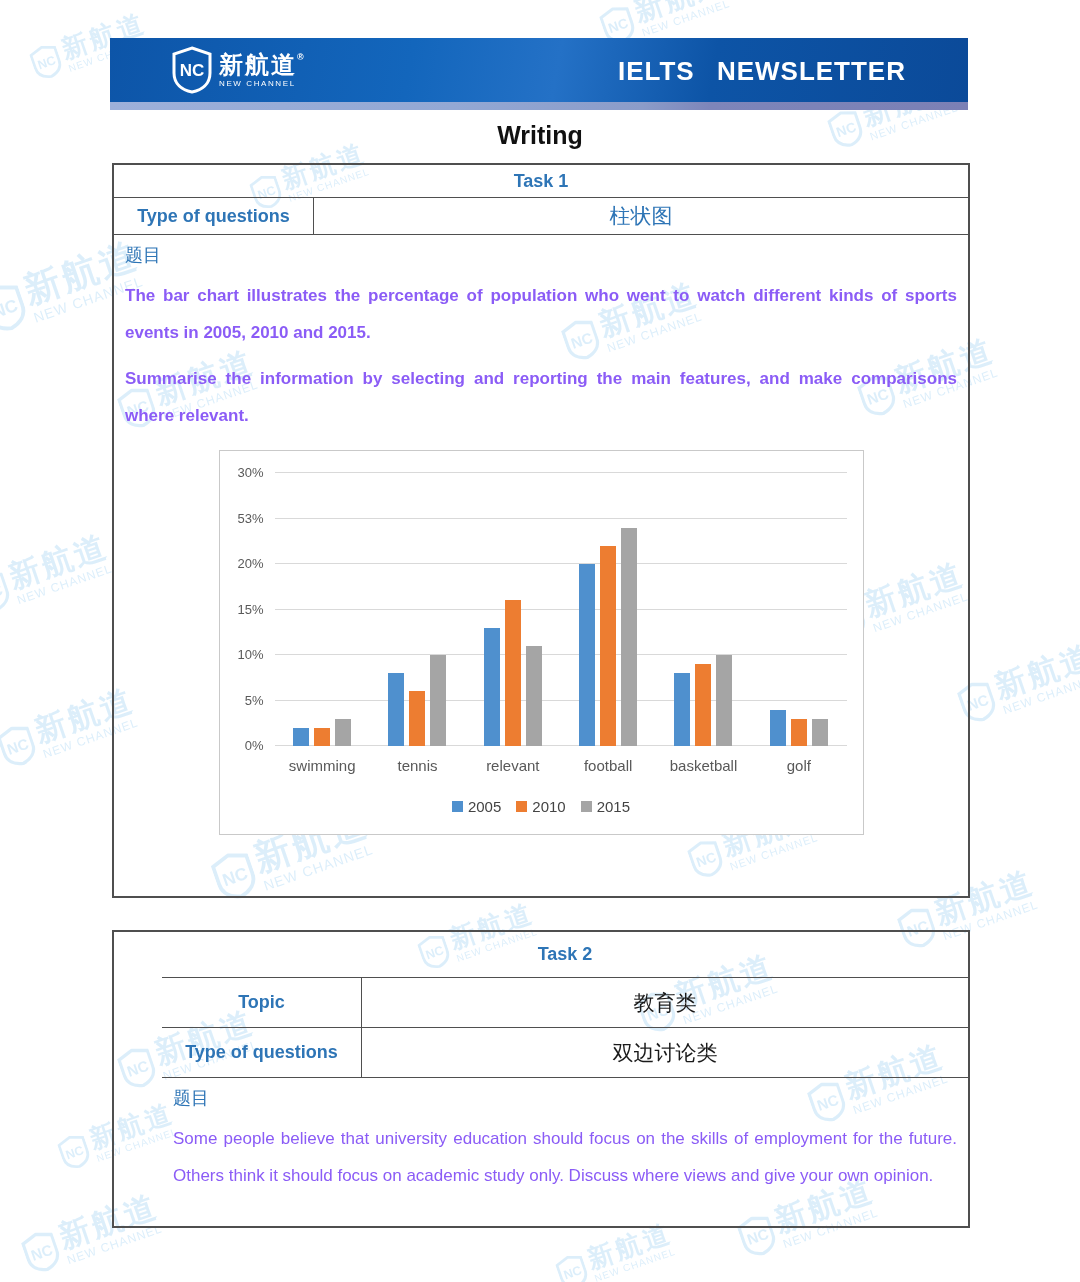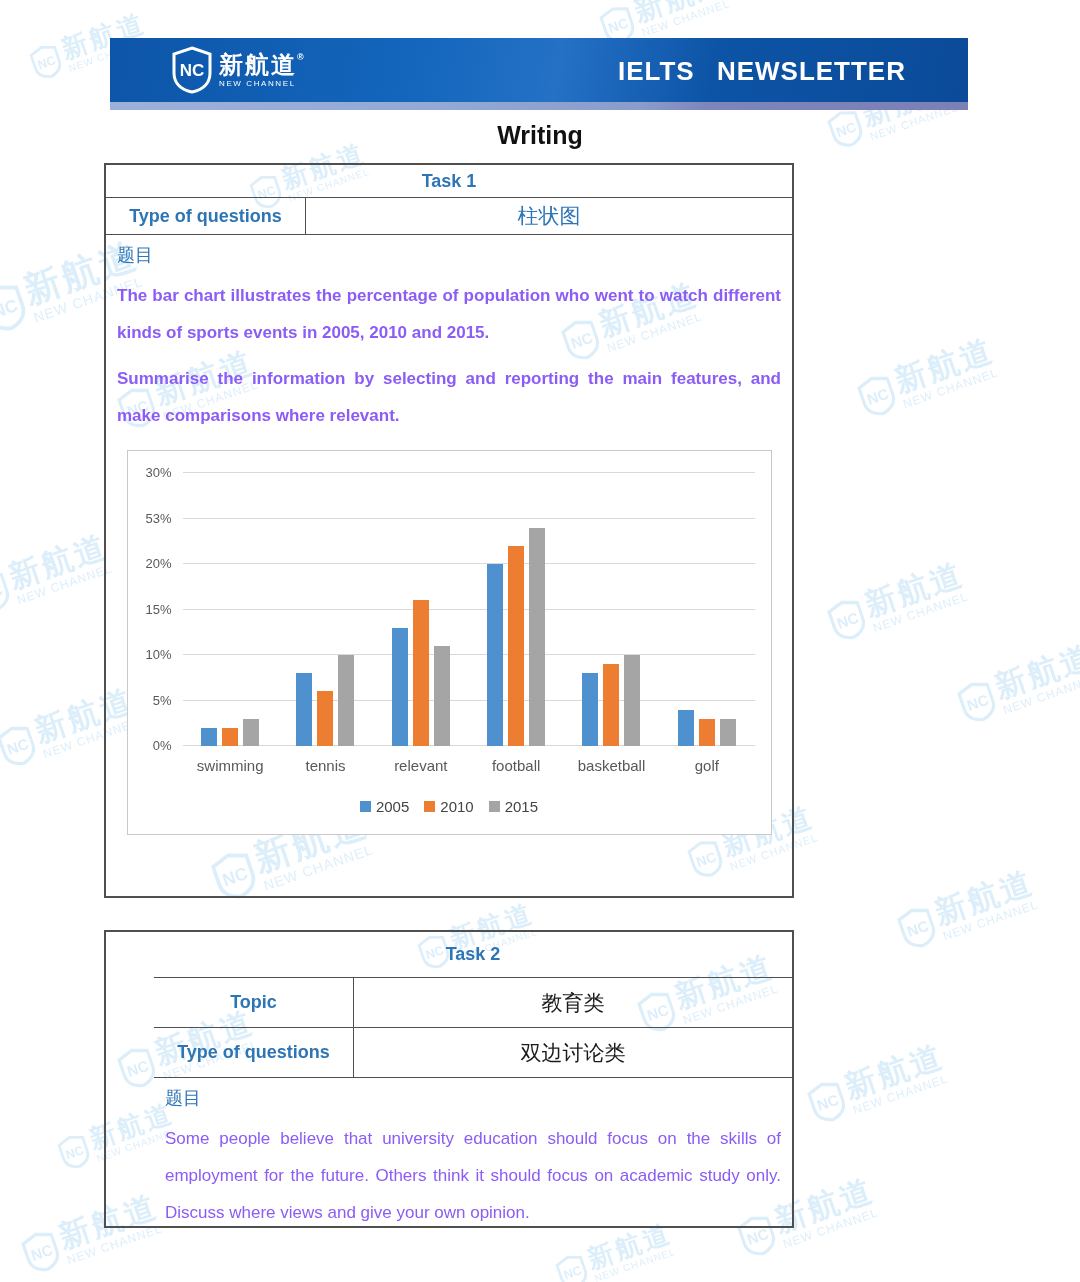--- a/index.html
+++ b/index.html
@@ -47,21 +47,21 @@
   }
 
   
   .page-title {
     position:absolute; top:121px; left:0; width:100%;
     text-align:center; font-size:25px; font-weight:bold; color:#111111;
   }
 
   
   .task-table {
-    position:absolute; left:104px; width:690px;
+    position:absolute; left:112px; width:858px;
     border:2px solid #4f4f4f; background:transparent;
   }
   .task1 { top:163px; height:735px; }
   .task2 { top:930px; height:298px;padding-left:48px; }
 
   .t-title-row {
     display:flex; align-items:center; justify-content:center;
     border-bottom:1px solid #4f4f4f;
     color:#2e75b6; font-weight:bold; font-size:18px;
   }

